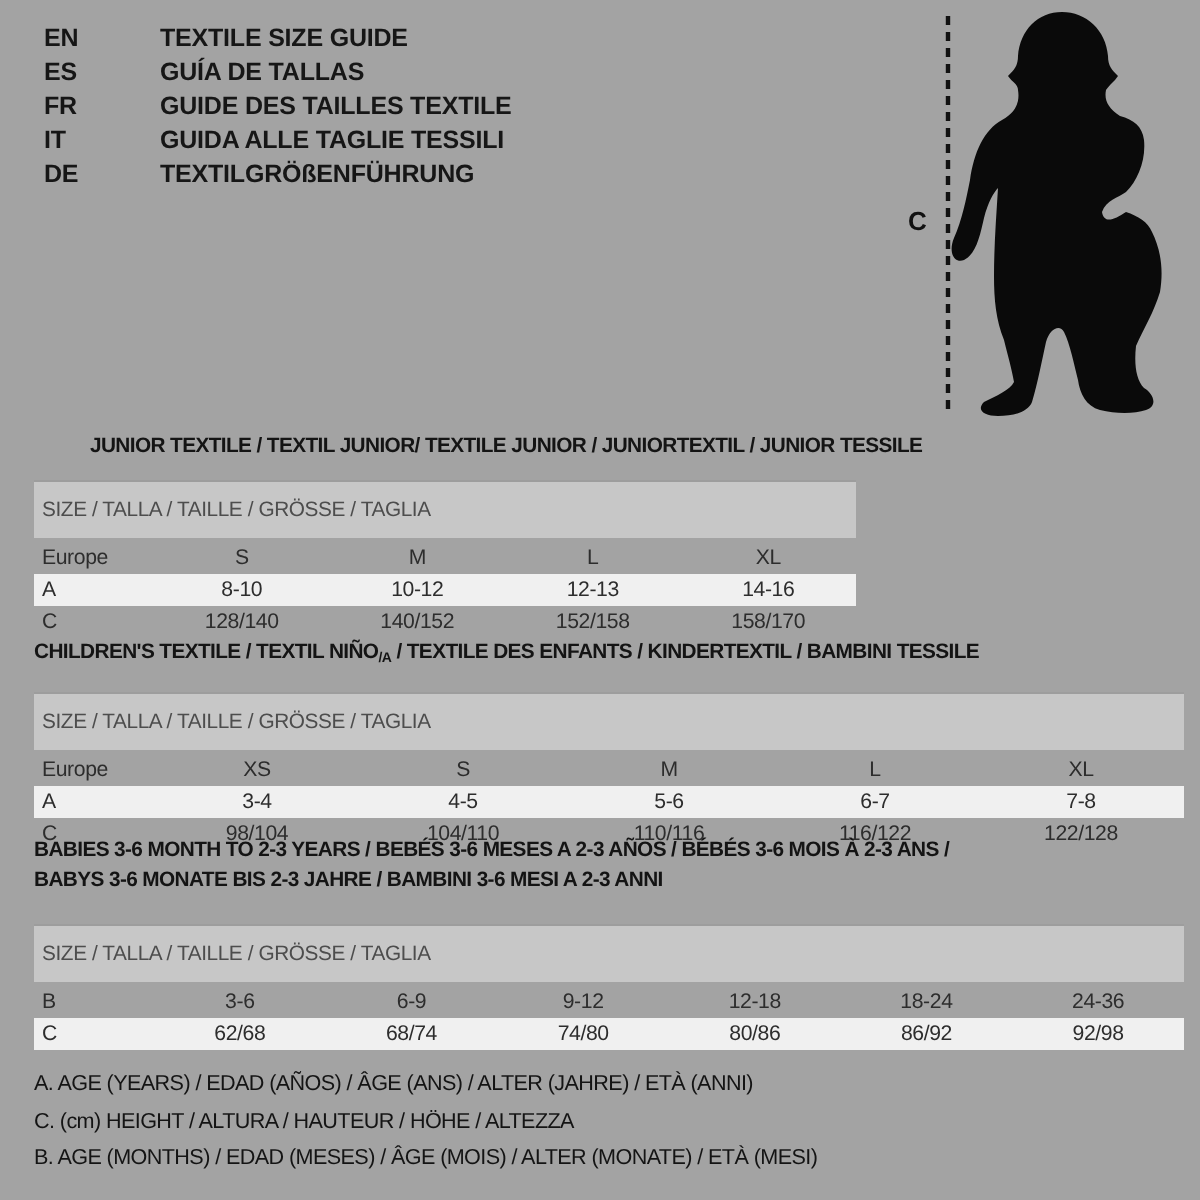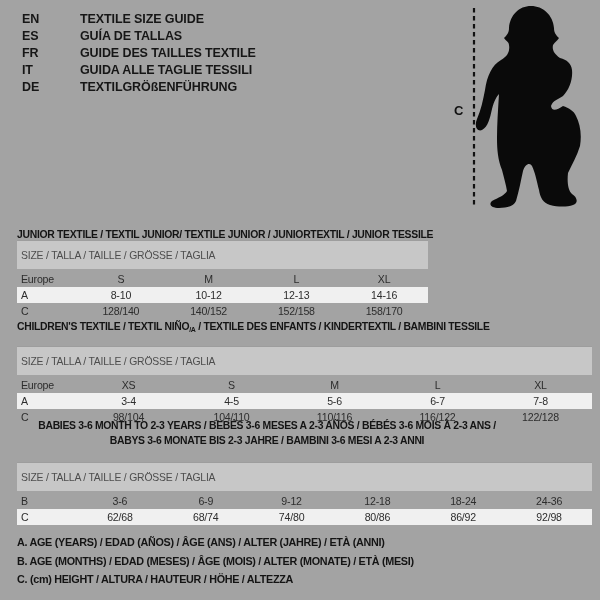--- a/index.html
+++ b/index.html
@@ -13,37 +13,37 @@
   .lang-code{width:38px;flex:0 0 38px;}
   .lang-text{white-space:nowrap;margin-left:20px;}
 
   
   .figure{position:absolute;left:450px;top:0;width:148px;height:216px;}
   .figure svg{position:absolute;left:14px;top:2px;}
   .height-label{position:absolute;left:4px;top:103px;font-weight:bold;font-size:13px;color:#111;}
 
   
   .section-title{position:absolute;left:17px;font-weight:bold;font-size:10.4px;letter-spacing:-0.3px;color:#141414;white-space:nowrap;}
-  .section-title.two-line{white-space:normal;width:500px;line-height:14.5px;text-align:center;}
+  .section-title.two-line{white-space:normal;width:500px;line-height:14.5px;}
   .sub{font-size:7px;vertical-align:-2px;}
 
   
   .size-table{position:absolute;left:17px;}
   .size-bar{
     height:29px;box-sizing:border-box;background:var(--bar,#c7c7c7);
     border-top:1px solid #9d9d9d;display:flex;align-items:center;
     padding-left:4px;font-size:10.4px;color:#4d4d4d;margin-bottom:2px;letter-spacing:-0.2px;
   }
   .trow{display:flex;height:16px;align-items:center;font-size:10.6px;color:#2d2d2d;letter-spacing:-0.2px;}
   .trow.stripe{background:var(--stripe,#f0f0f0);}
   .tcell{flex:1;text-align:center;}
   .tcell.label{flex:0 0 56px;text-align:left;padding-left:4px;}
 
   
-  .footnotes{position:absolute;left:17px;top:533px;font-weight:bold;font-size:10.8px;letter-spacing:-0.3px;line-height:18.5px;color:#141414;}
+  .footnotes{position:absolute;left:17px;top:533px;font-weight:normal;font-size:10.8px;letter-spacing:-0.3px;line-height:18.5px;color:#141414;}
   .footnotes div{white-space:nowrap;}
 </style>
 </head>
 <body>
 
 <div class="page">
 
   <div class="langs">
     <div class="lang-row">
       <span class="lang-code">EN</span>
@@ -102,21 +102,21 @@
         C89,98 95,97 99,94
         C105,88 109,78 108,68
         C107,61 103,58 96,56
         C90,52 88,48 89,43
         C91,40 93,39 95,36
         C92,33 90,31 90,26
         C89,13 79,4 67,4 Z"></path>
     </svg>
   </div>
 
-  <div class="section-title" style="top:229px;">JUNIOR TEXTILE / TEXTIL JUNIOR/ TEXTILE JUNIOR / JUNIORTEXTIL / JUNIOR TESSILE</div>
+  <div class="section-title" style="top:218px;margin-left:28px;">JUNIOR TEXTILE / TEXTIL JUNIOR/ TEXTILE JUNIOR / JUNIORTEXTIL / JUNIOR TESSILE</div>
   <div class="size-table" style="top:240px;width:411px;">
     <div class="size-bar">SIZE / TALLA / TAILLE / GRÖSSE / TAGLIA</div>
     <div class="trow">
       <div class="tcell label">Europe</div>
       <div class="tcell">S</div>
       <div class="tcell">M</div>
       <div class="tcell">L</div>
       <div class="tcell">XL</div>
     </div>
     <div class="trow stripe">
@@ -185,17 +185,17 @@
       <div class="tcell">68/74</div>
       <div class="tcell">74/80</div>
       <div class="tcell">80/86</div>
       <div class="tcell">86/92</div>
       <div class="tcell">92/98</div>
     </div>
   </div>
 
   <div class="footnotes">
     <div>A. AGE (YEARS) / EDAD (AÑOS) / ÂGE (ANS) / ALTER (JAHRE) / ETÀ (ANNI)</div>
+    <div>C. (cm) HEIGHT / ALTURA / HAUTEUR / HÖHE / ALTEZZA</div>
     <div>B. AGE (MONTHS) / EDAD (MESES) / ÂGE (MOIS) / ALTER (MONATE) / ETÀ (MESI)</div>
-    <div>C. (cm) HEIGHT / ALTURA / HAUTEUR / HÖHE / ALTEZZA</div>
   </div>
 
 </div>
 
 </body></html>

